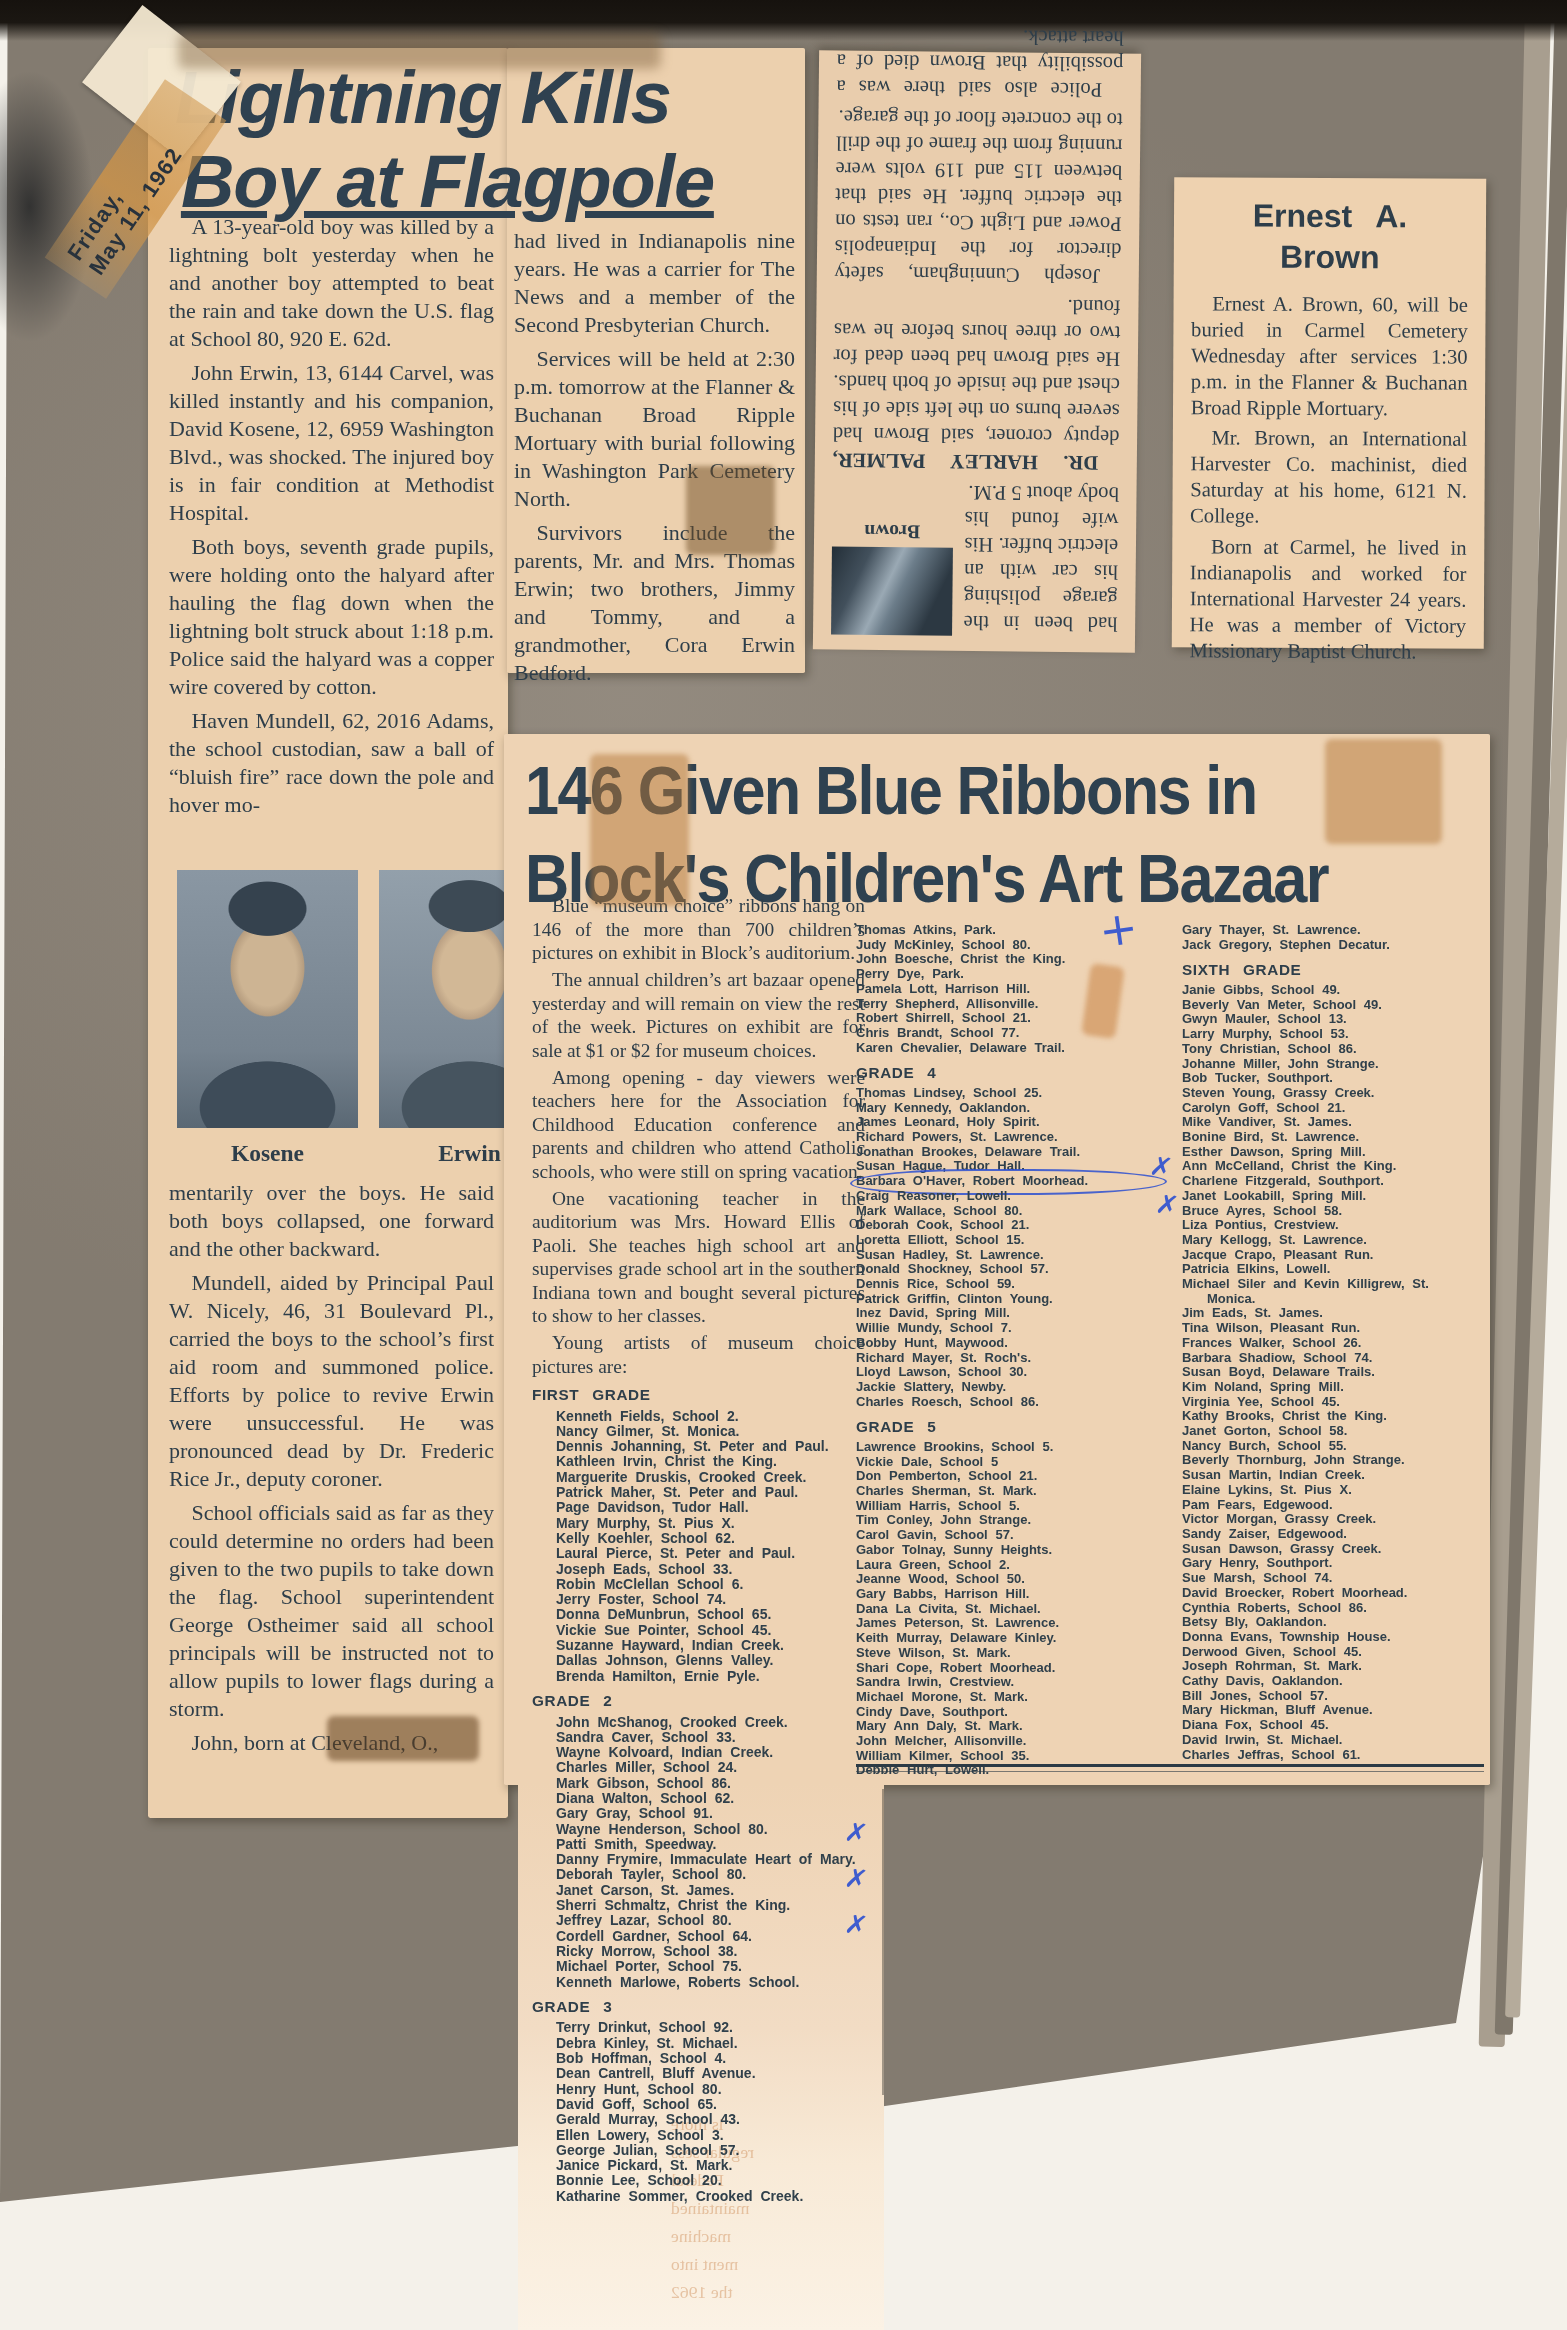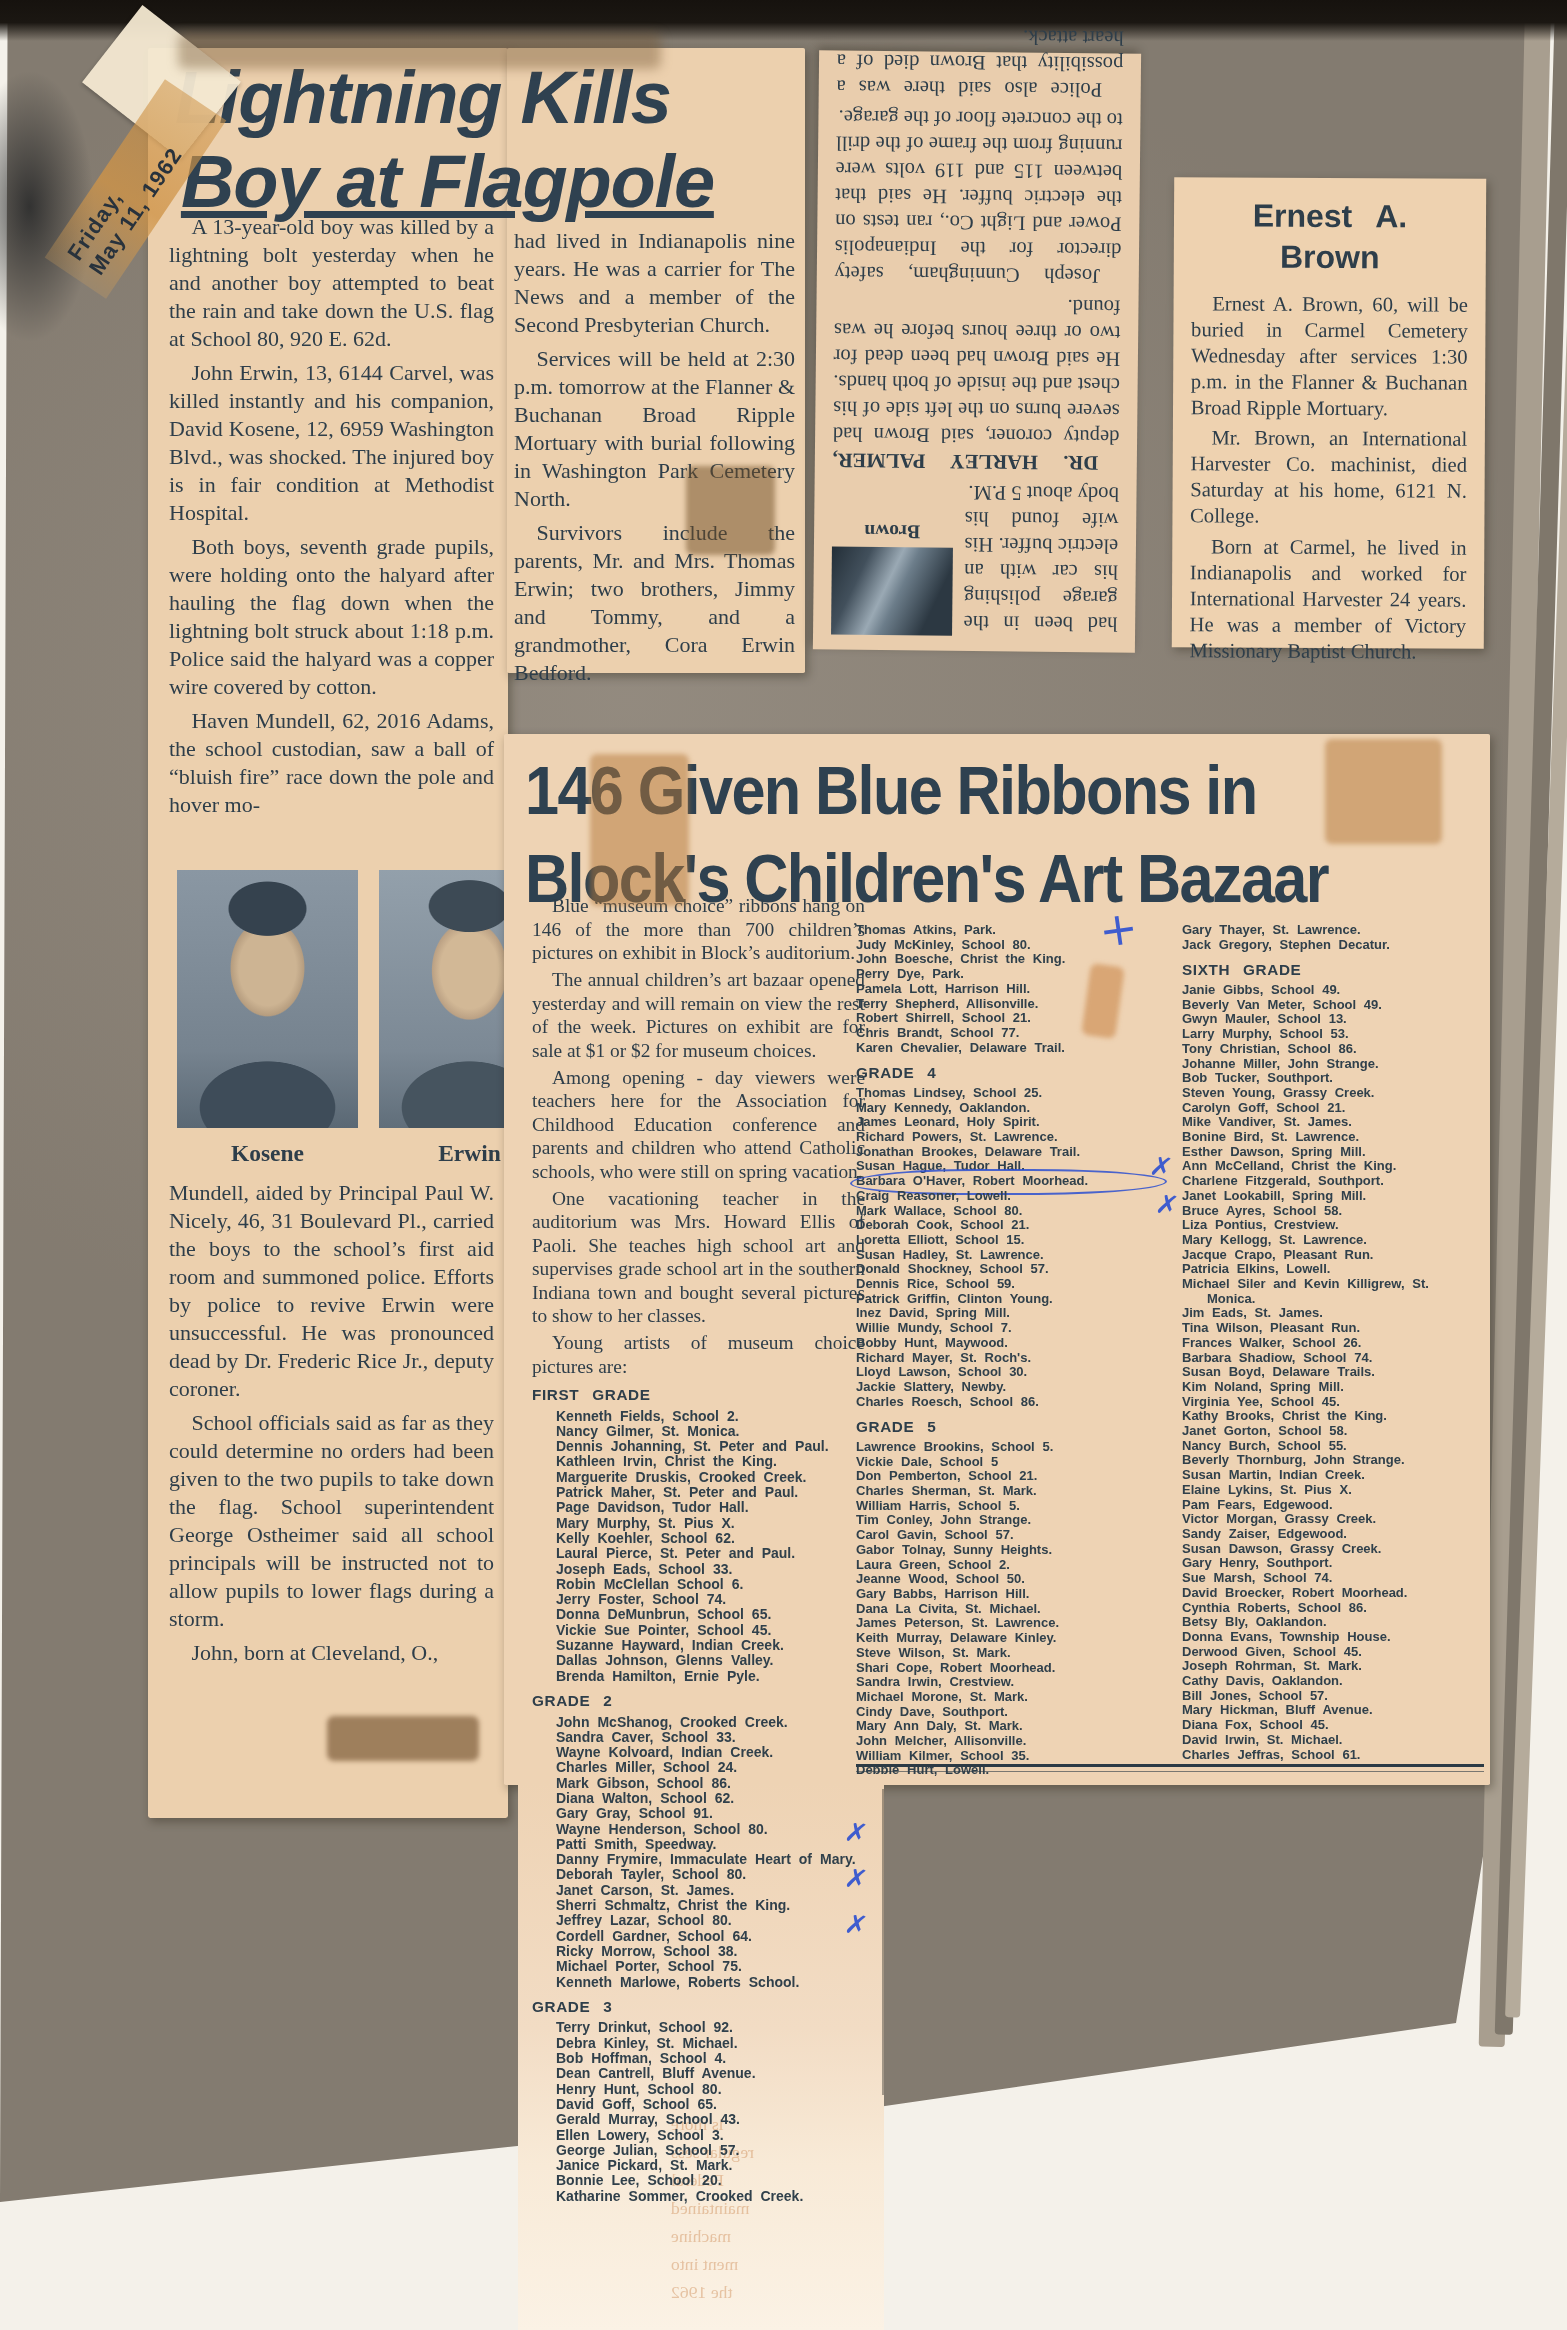--- a/index.html
+++ b/index.html
@@ -144,20 +144,21 @@
     <figure>
       <div class="portrait p1"></div>
       <figcaption>Kosene</figcaption>
     </figure>
     <figure>
       <div class="portrait p2"></div>
       <figcaption>Erwin</figcaption>
     </figure>
   </div>
   <div class="col article lightning-col1b">
+      <p>mentarily over the boys. He said both boys collapsed, one forward and the other backward.</p>
       <p>Mundell, aided by Principal Paul W. Nicely, 46, 31 Boulevard Pl., carried the boys to the school’s first aid room and summoned police. Efforts by police to revive Erwin were unsuccessful. He was pronounced dead by Dr. Frederic Rice Jr., deputy coroner.</p>
       <p>School officials said as far as they could determine no orders had been given to the two pupils to take down the flag. School superintendent George Ostheimer said all school principals will be instructed not to allow pupils to lower flags during a storm.</p>
       <p>John, born at Cleveland, O.,</p>
     </div>
   <div class="col article lightning-col2">
       <p>had lived in Indianapolis nine years. He was a carrier for The News and a member of the Second Presbyterian Church.</p>
       <p>Services will be held at 2:30 p.m. tomorrow at the Flanner &amp; Buchanan Broad Ripple Mortuary with burial following in Washington Park Cemetery North.</p>
       <p>Survivors include the parents, Mr. and Mrs. Thomas Erwin; two brothers, Jimmy and Tommy, and a grandmother, Cora Erwin Bedford.</p>
     </div>
 

